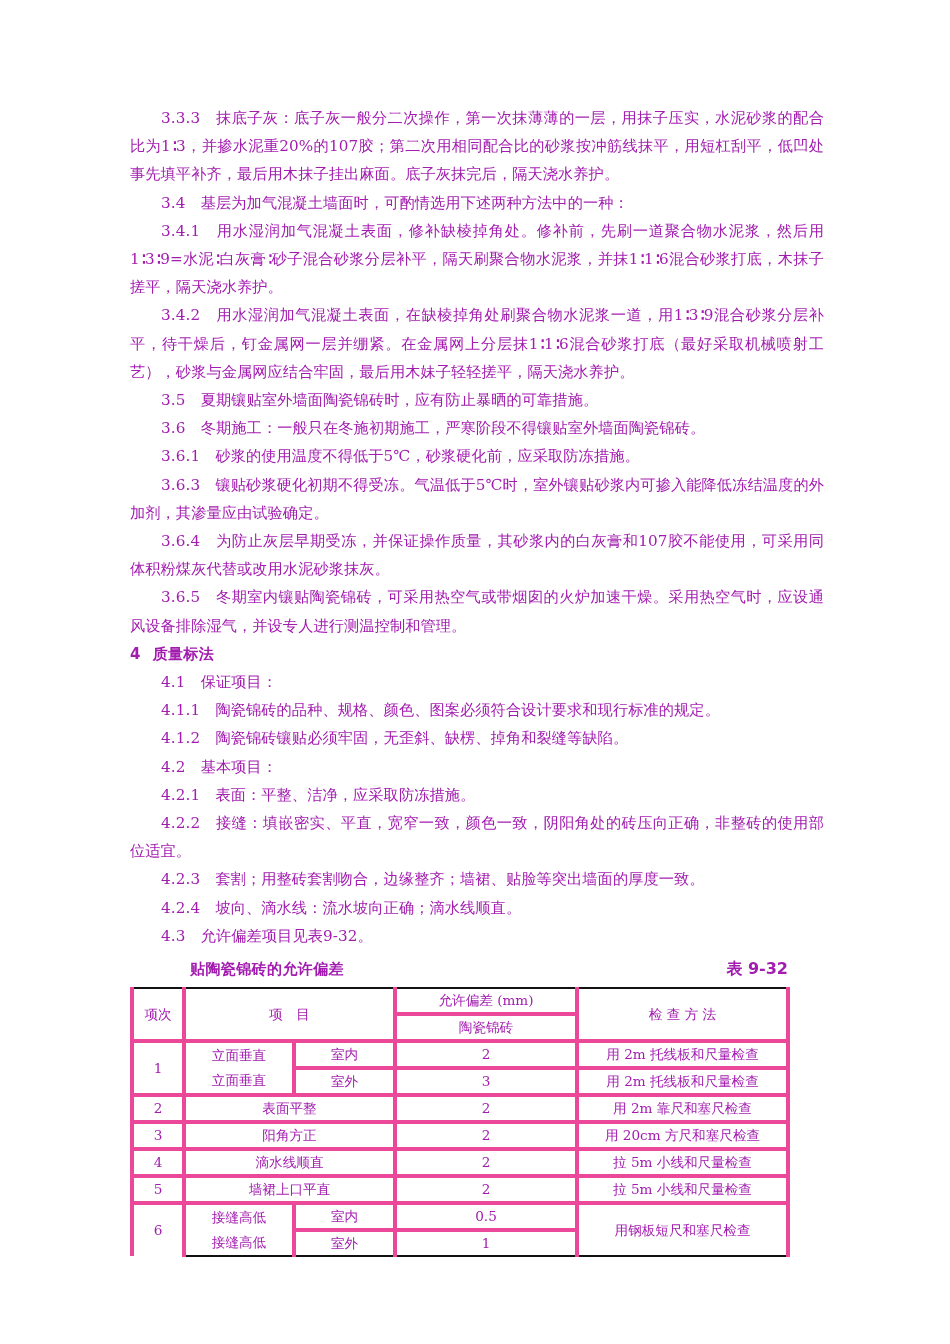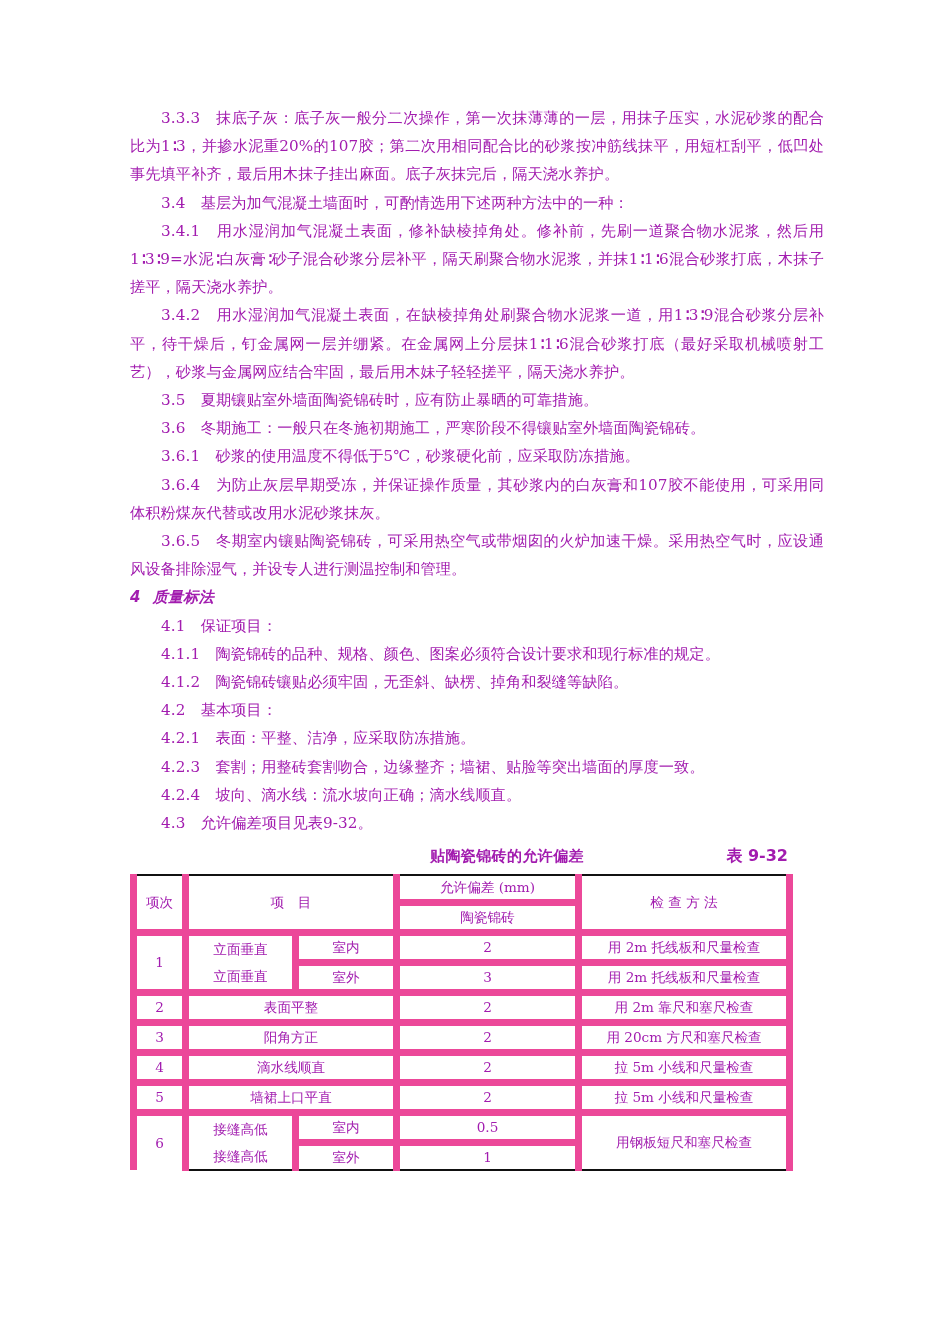--- a/index.html
+++ b/index.html
@@ -38,37 +38,35 @@
     text-indent: 17px;
   }
   h2.heading {
     margin: 0;
     font-family: "DejaVu Sans", "Liberation Sans", sans-serif;
     font-size: 15px;
     font-weight: bold;
     line-height: 28.2px;
     text-indent: 0;
     letter-spacing: 0.3px;
-    font-style: italic;
   }
   h2.heading .num {
     margin-right: 12px;
   }
   
   .table-caption-row {
     position: relative;
     height: 30px;
     margin-top: 7px;
   }
   .table-caption {
     position: absolute;
     left: 0;
     right: 0;
     top: 0;
-    text-align: center;
     font-family: "DejaVu Sans", "Liberation Sans", sans-serif;
     font-size: 15px;
     font-weight: bold;
     line-height: 24px;
     letter-spacing: 0.4px;
     padding-left: 60px;
   }
   .table-number {
     position: absolute;
     right: 36px;
@@ -81,21 +79,21 @@
   
   table.tol {
     border-collapse: collapse;
     width: 656px;
     margin: 0;
     table-layout: fixed;
     font-size: 13.6px;
     font-family: "DejaVu Serif", "Liberation Serif", serif;
   }
   table.tol td {
-    border: 7px solid #ec4899;
+    border: 4px solid #ec4899;
     text-align: center;
     vertical-align: middle;
     padding: 1px 2px;
     height: 21px;
     line-height: 19px;
   }
   .thick-top { border-top: 2.5px solid #111 !important; }
   .thick-bottom { border-bottom: 2.5px solid #111 !important; }
   .med-bottom { border-bottom: 2px solid #2a2a2a !important; }
   .no-bottom { border-bottom: none !important; }
@@ -109,32 +107,34 @@
 <div class="page">
   <div class="content">
 
     <p class="para indent">3.3.3　抹底子灰：底子灰一般分二次操作，第一次抹薄薄的一层，用抹子压实，水泥砂浆的配合比为1∶3，并掺水泥重20%的107胶；第二次用相同配合比的砂浆按冲筋线抹平，用短杠刮平，低凹处事先填平补齐，最后用木抹子挂出麻面。底子灰抹完后，隔天浇水养护。</p>
     <p class="para indent">3.4　基层为加气混凝土墙面时，可酌情选用下述两种方法中的一种：</p>
     <p class="para indent">3.4.1　用水湿润加气混凝土表面，修补缺棱掉角处。修补前，先刷一道聚合物水泥浆，然后用1∶3∶9=水泥∶白灰膏∶砂子混合砂浆分层补平，隔天刷聚合物水泥浆，并抹1∶1∶6混合砂浆打底，木抹子搓平，隔天浇水养护。</p>
     <p class="para indent">3.4.2　用水湿润加气混凝土表面，在缺棱掉角处刷聚合物水泥浆一道，用1∶3∶9混合砂浆分层补平，待干燥后，钉金属网一层并绷紧。在金属网上分层抹1∶1∶6混合砂浆打底（最好采取机械喷射工艺），砂浆与金属网应结合牢固，最后用木妹子轻轻搓平，隔天浇水养护。</p>
     <p class="para indent">3.5　夏期镶贴室外墙面陶瓷锦砖时，应有防止暴晒的可靠措施。</p>
     <p class="para indent">3.6　冬期施工：一般只在冬施初期施工，严寒阶段不得镶贴室外墙面陶瓷锦砖。</p>
     <p class="para indent">3.6.1　砂浆的使用温度不得低于5℃，砂浆硬化前，应采取防冻措施。</p>
+    <p class="para indent">3.6.3　镶贴砂浆硬化初期不得受冻。气温低于5℃时，室外镶贴砂浆内可掺入能降低冻结温度的外加剂，其渗量应由试验确定。</p>
     <p class="para indent">3.6.4　为防止灰层早期受冻，并保证操作质量，其砂浆内的白灰膏和107胶不能使用，可采用同体积粉煤灰代替或改用水泥砂浆抹灰。</p>
     <p class="para indent">3.6.5　冬期室内镶贴陶瓷锦砖，可采用热空气或带烟囱的火炉加速干燥。采用热空气时，应设通风设备排除湿气，并设专人进行测温控制和管理。</p>
 
     <h2 class="heading">
       <span class="num">4</span><span>质量标法</span>
     </h2>
 
     <p class="para indent">4.1　保证项目：</p>
     <p class="para indent">4.1.1　陶瓷锦砖的品种、规格、颜色、图案必须符合设计要求和现行标准的规定。</p>
     <p class="para indent">4.1.2　陶瓷锦砖镶贴必须牢固，无歪斜、缺楞、掉角和裂缝等缺陷。</p>
     <p class="para indent">4.2　基本项目：</p>
     <p class="para indent">4.2.1　表面：平整、洁净，应采取防冻措施。</p>
+    <p class="para indent">4.2.2　接缝：填嵌密实、平直，宽窄一致，颜色一致，阴阳角处的砖压向正确，非整砖的使用部位适宜。</p>
     <p class="para indent">4.2.3　套割；用整砖套割吻合，边缘整齐；墙裙、贴脸等突出墙面的厚度一致。</p>
     <p class="para indent">4.2.4　坡向、滴水线：流水坡向正确；滴水线顺直。</p>
     <p class="para indent">4.3　允许偏差项目见表9-32。</p>
 
     <div class="table-caption-row">
       <div class="table-caption">贴陶瓷锦砖的允许偏差</div>
       <div class="table-number">表 9-32</div>
     </div>
 
     <table class="tol">

